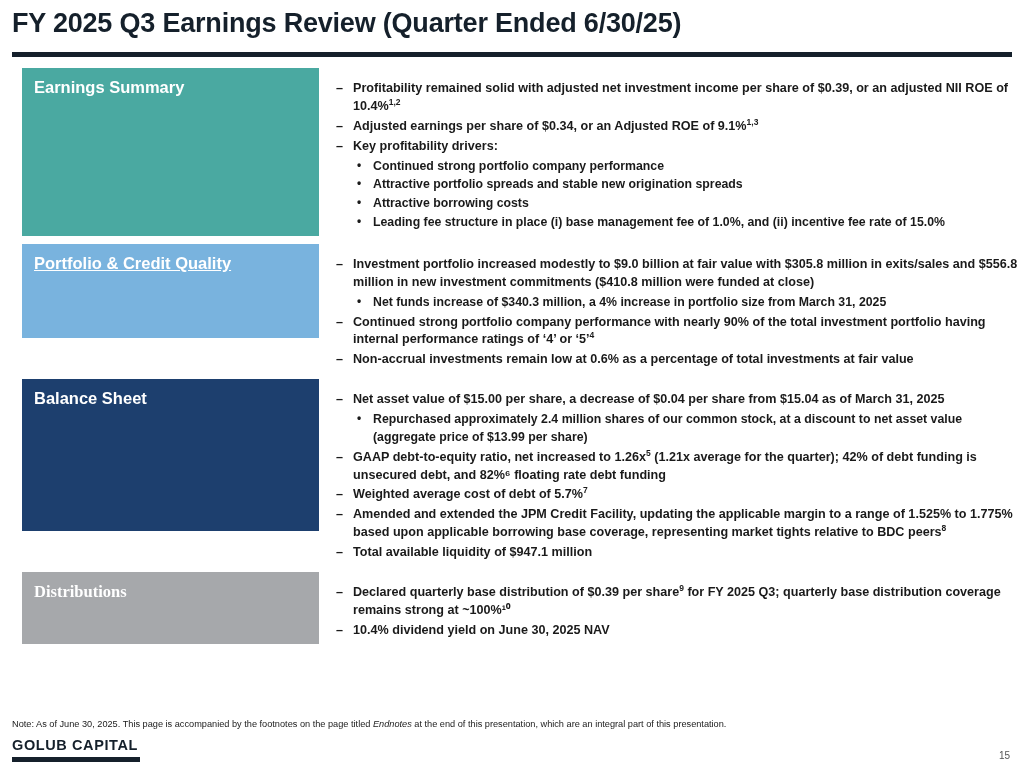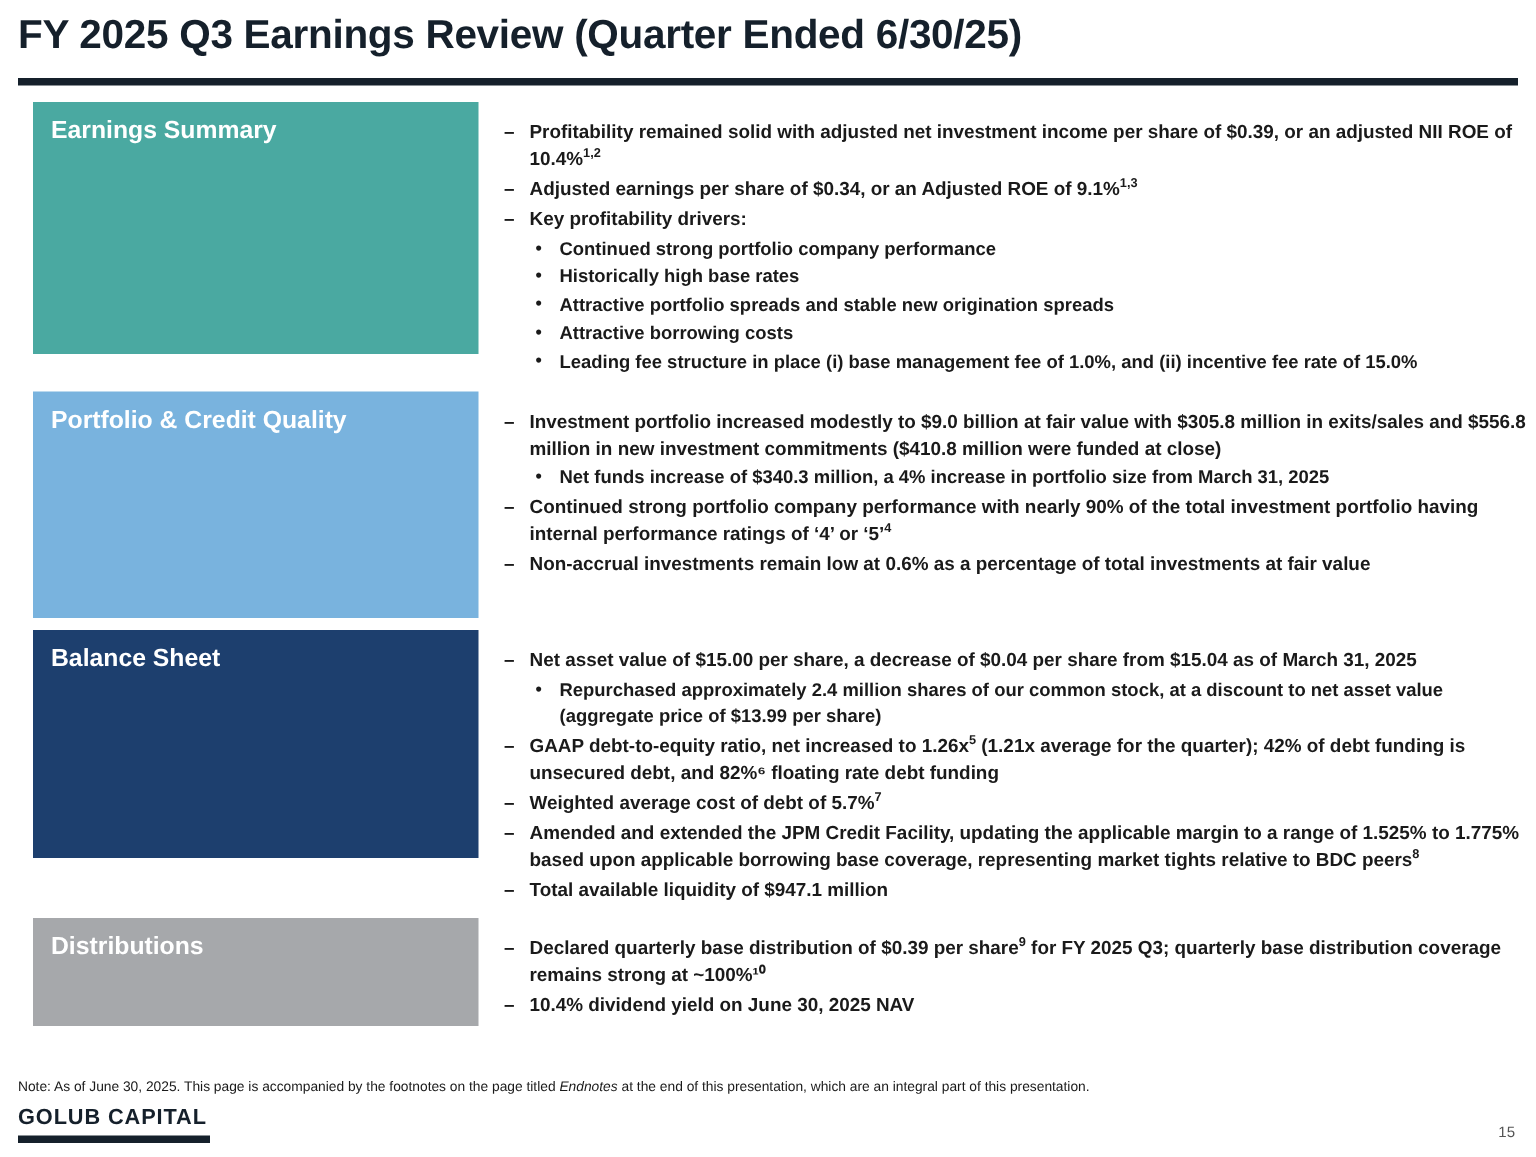--- a/index.html
+++ b/index.html
@@ -60,23 +60,23 @@
     font-weight: bold;
     padding: 10px 0 0 12px;
     box-sizing: border-box;
   }
   .band.teal { background: #4aa9a1; }
   .band.lightblue { background: #79b3de; }
   .band.navy { background: #1d3f6e; }
   .band.gray { background: #a6a8ab; }
 
   .h-earnings { height: 168px; }
-  .h-portfolio { height: 151px; }
+  .h-portfolio { height: 94px; text-decoration: underline; }
   .h-balance { height: 152px; }
-  .h-distrib { height: 72px; }
+  .h-distrib { height: 72px; font-family: Liberation Serif, serif; }
 
   .content {
     flex: 1 1 auto;
     padding-left: 16px;
     padding-top: 12px;
     padding-right: 18px;
     box-sizing: border-box;
     font-weight: bold;
   }
   ul.dash {
@@ -174,21 +174,20 @@
           <li>
             <span>Profitability remained solid with adjusted net investment income per share of $0.39, or an adjusted NII ROE of 10.4%</span><sup>1,2</sup>
           </li>
           <li>
             <span>Adjusted earnings per share of $0.34, or an Adjusted ROE of 9.1%</span><sup>1,3</sup>
           </li>
           <li>
             <span>Key profitability drivers:</span>
             <ul class="sub">
               <li>Continued strong portfolio company performance</li>
-              <li>Historically high base rates</li>
               <li>Attractive portfolio spreads and stable new origination spreads</li>
               <li>Attractive borrowing costs</li>
               <li>Leading fee structure in place (i) base management fee of 1.0%, and (ii) incentive fee rate of 15.0%</li>
             </ul>
           </li>
         </ul>
       </div>
     </div>
 
     <div class="row">

